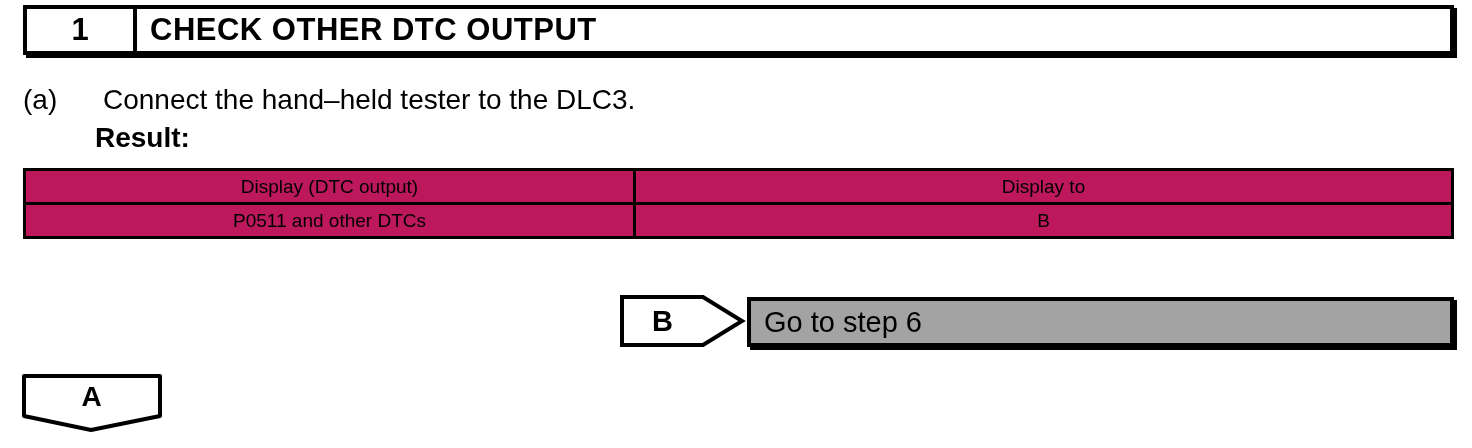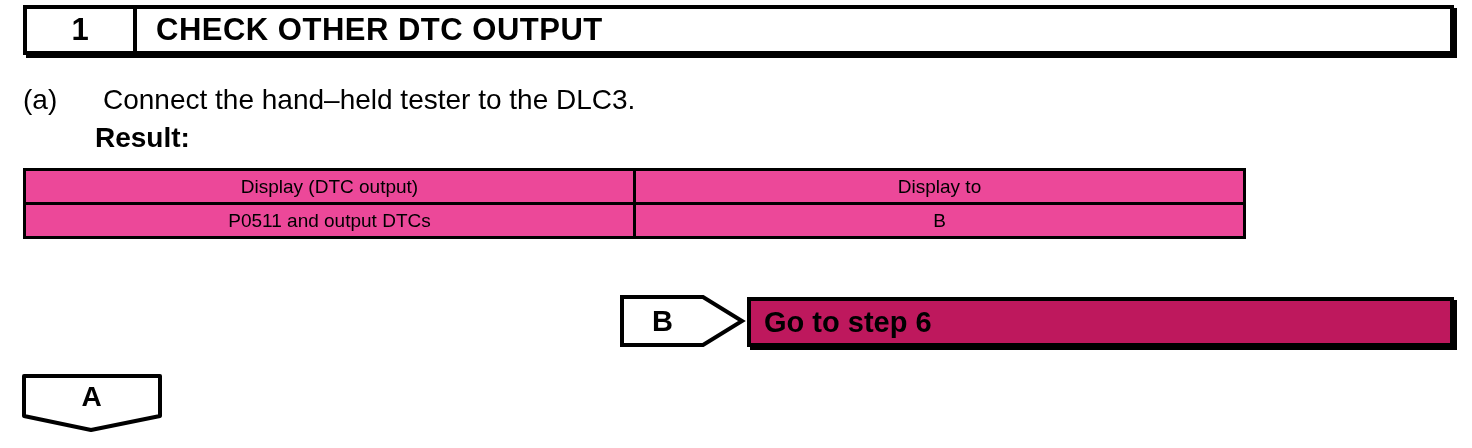--- a/index.html
+++ b/index.html
@@ -25,21 +25,21 @@
   }
   .step-number {
     width: 110px;
     border-right: 4px solid #000;
     display: flex; align-items: center; justify-content: center;
     font-size: 31px; font-weight: bold;
   }
   .step-title {
     flex: 1;
     display: flex; align-items: center;
-    padding-left: 19px;
+    padding-left: 13px;
     font-size: 31px; font-weight: bold;
     letter-spacing: 0.5px;
     white-space: nowrap;
   }
 
   
   .instruction {
     left: 23px; top: 84px;
     font-size: 28px;
     display: flex;
@@ -49,24 +49,24 @@
 
   
   .result-label {
     left: 95px; top: 122px;
     font-size: 28px; font-weight: bold;
   }
 
   
   .result-table {
     left: 23px; top: 168px;
-    width: 1223px;
+    width: 1431px;
     border-collapse: collapse;
     table-layout: fixed;
-    background: #ec4899;
+    background: #be185d;
   }
   .result-table th, .result-table td {
     border: 3px solid #000;
     height: 34px;
     font-size: 19px;
     font-weight: normal;
     text-align: center;
     vertical-align: middle;
     padding: 0;
   }
@@ -80,24 +80,24 @@
     display: flex; align-items: center; justify-content: center;
     font-size: 29px; font-weight: bold;
   }
 
   
   .goto-box {
     left: 747px; top: 297px;
     width: 707px; height: 50px;
     border: 4px solid #000;
     box-shadow: 3px 3px 0 #000;
-    background: #be185d;
+    background: #a3a3a3;
     display: flex; align-items: center;
     padding-left: 13px;
-    font-size: 29px; font-weight: bold;
+    font-size: 29px; font-weight: normal;
     white-space: nowrap;
   }
 
   
   .connector-svg { left: 20px; top: 372px; }
   .connector-label {
     left: 23px; top: 380px;
     width: 137px; height: 34px;
     display: flex; align-items: center; justify-content: center;
     font-size: 28px; font-weight: bold;
@@ -120,21 +120,21 @@
 
 <table class="abs result-table">
   <thead>
     <tr>
       <th class="col-display">Display (DTC output)</th>
       <th>Display to</th>
     </tr>
   </thead>
   <tbody>
     <tr>
-      <td>P0511 and output DTCs</td>
+      <td>P0511 and other DTCs</td>
       <td>B</td>
     </tr>
   </tbody>
 </table>
 
 <svg class="abs branch-arrow-svg" width="130" height="56" viewBox="0 0 130 56">
   <polygon points="4,4 85,4 124,28 85,52 4,52" fill="#ffffff" stroke="#000000" stroke-width="4" stroke-linejoin="miter"></polygon>
 </svg>
 <div class="abs branch-arrow-label">B</div>
 

